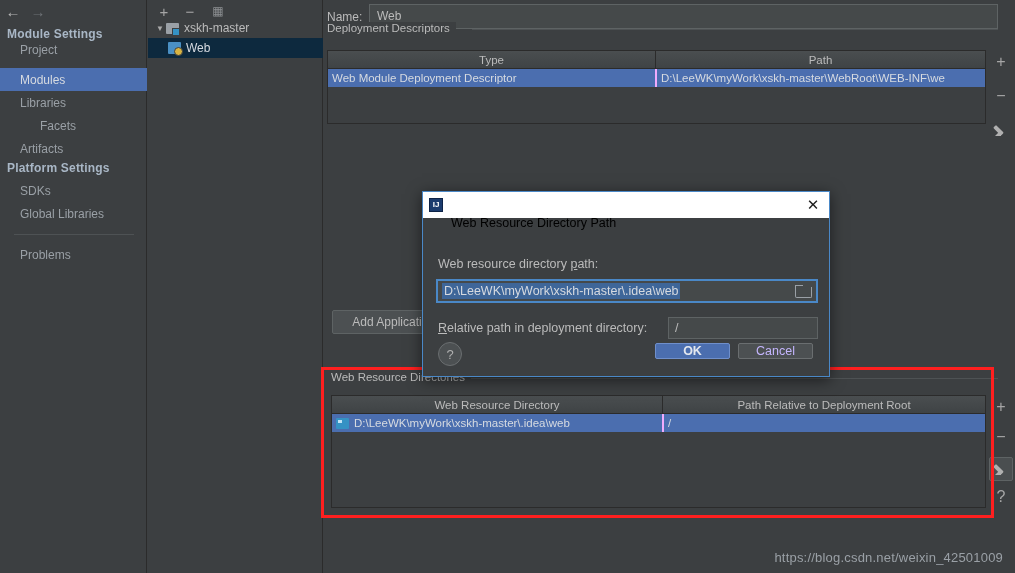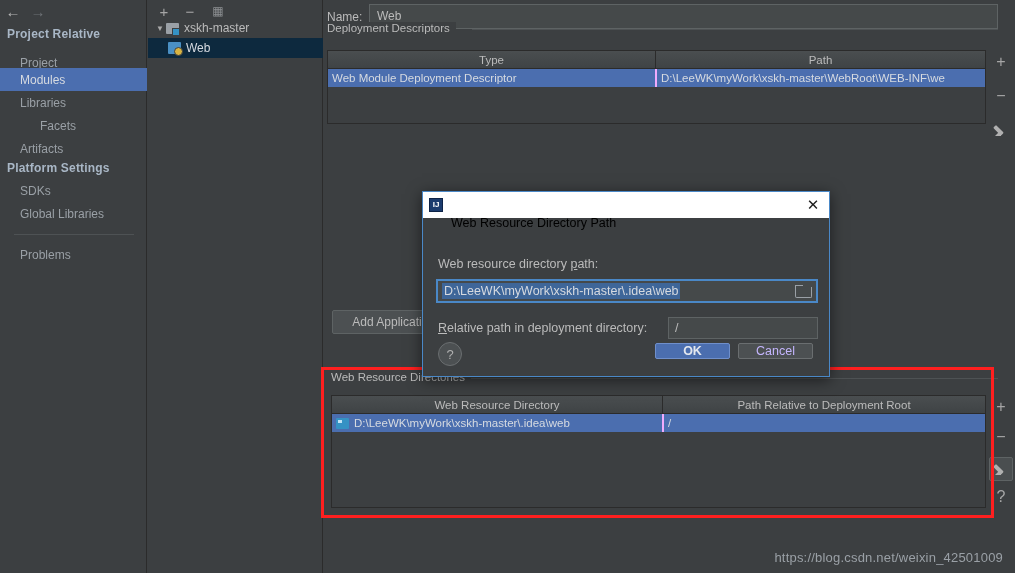--- a/index.html
+++ b/index.html
@@ -242,23 +242,23 @@
 <body>
 
 <div id="root">
 
   <div class="sidebar">
     <div class="nav-arrows">
       <div class="arrow arrow-back">←</div>
       <div class="arrow arrow-fwd">→</div>
     </div>
 
-    <div class="sec-title" style="top:27px;">Project Relative</div>
-
-    <div class="nav-item" style="top:51px;text-align:right;">
+    <div class="sec-title" style="top:27px;">Module Settings</div>
+
+    <div class="nav-item" style="top:38px;text-align:right;">
       <span>Project</span>
     </div>
     <div class="nav-item selected" style="top:68px;">
       <span>Modules</span>
     </div>
     <div class="nav-item" style="top:91px;">
       <span>Libraries</span>
     </div>
     <div class="nav-item" style="top:114px;padding-left:40px;">
       <span>Facets</span>

